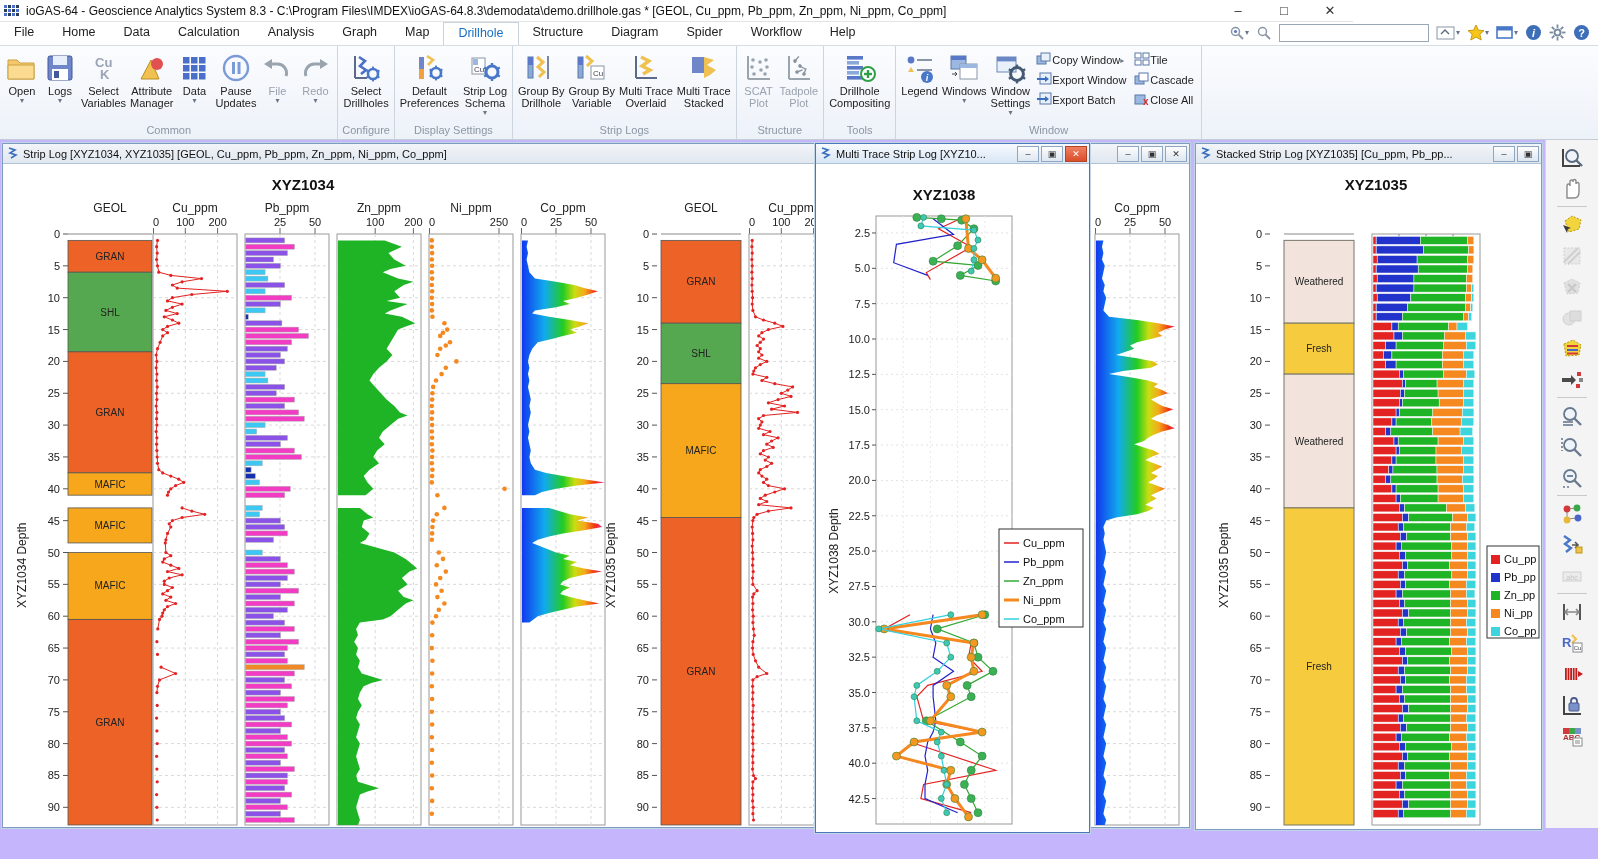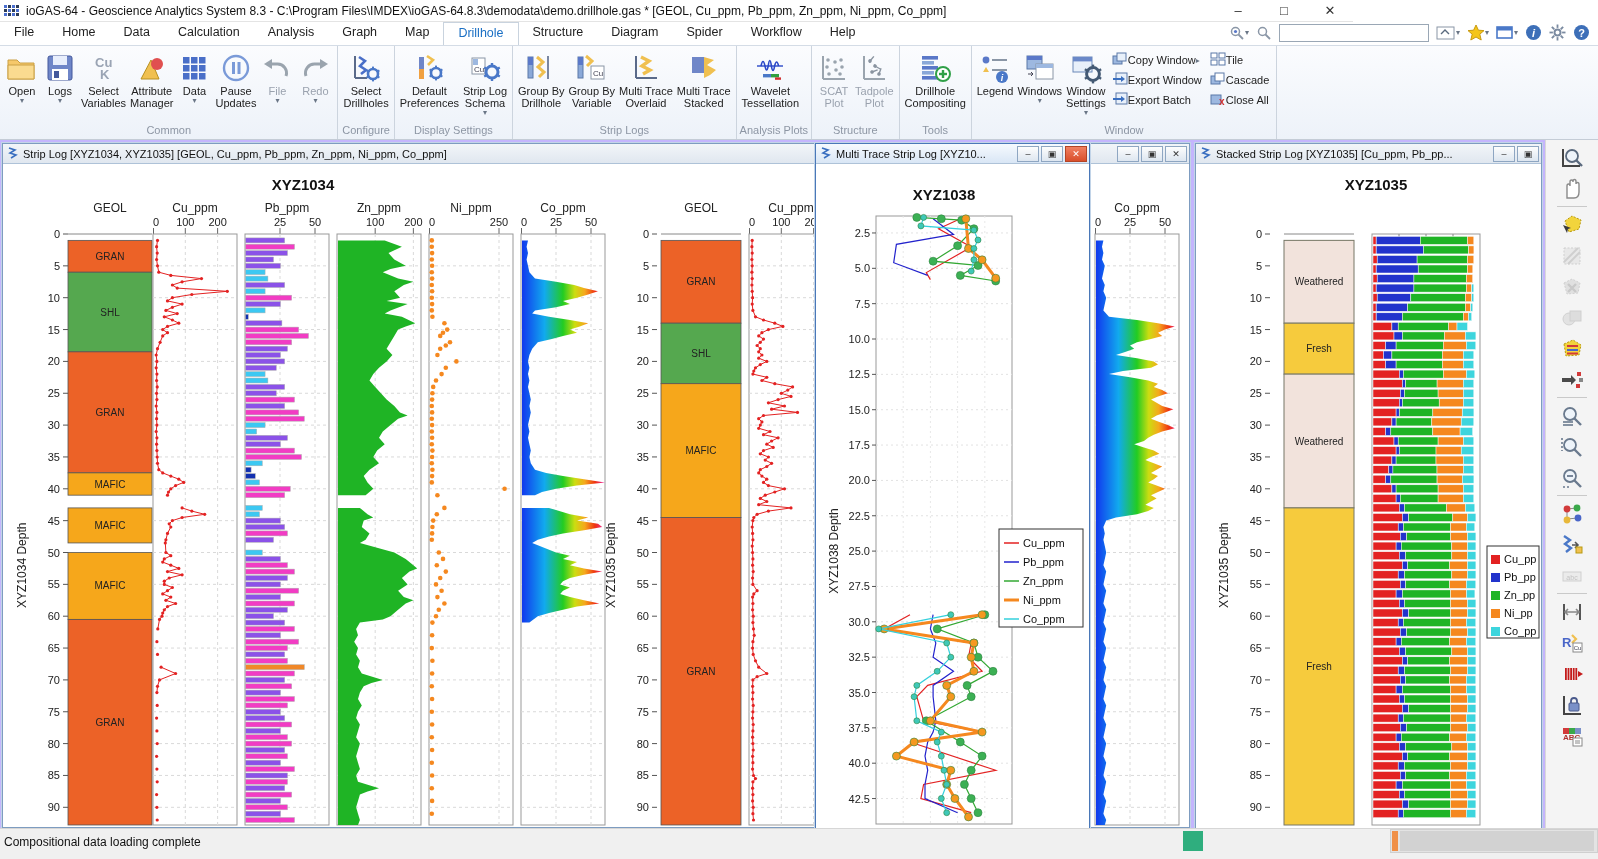--- a/index.html
+++ b/index.html
@@ -363,37 +363,20 @@
             <span class="ric">
               <svg width="34" height="32">
                 <rect x="5" y="5" width="12" height="16" fill="#6f86c8"></rect>
                 <path d="M17 5 l10 3 -7 5 9 5 -6 5 -6 3 z" fill="#f0c050"></path>
               </svg>
             </span>
             <span>Multi Trace<br>Stacked</span>
           </div>
         </div>
         <div class="rgroup-label">Strip Logs</div>
-      </div>
-      <div class="rgroup">
-        <div class="rgroup-buttons">
-          <div class="rbtn">
-            <span class="ric">
-              <svg width="34" height="32">
-                <line x1="4" y1="14" x2="30" y2="14" stroke="#2a48c8" stroke-width="1.4"></line>
-                <path d="M8 14 q2 -9 4 0 q1.6 8 3.2 0 q1.6 -11 3.2 0 q1.6 9 3.2 0 q2 -8 4 0" fill="none" stroke="#2a48c8" stroke-width="1.6"></path>
-                <rect x="10" y="22" width="8" height="3.4" fill="#4a78c8"></rect>
-                <rect x="18" y="22" width="8" height="3.4" fill="#30a040"></rect>
-                <rect x="22" y="25.4" width="6" height="2.4" fill="#d03030"></rect>
-              </svg>
-            </span>
-            <span>Wavelet<br>Tessellation</span>
-          </div>
-        </div>
-        <div class="rgroup-label">Analysis Plots</div>
       </div>
       <div class="rgroup">
         <div class="rgroup-buttons">
           <div class="rbtn disabled">
             <span class="ric">
               <svg width="34" height="32">
                 <line x1="6" y1="4" x2="6" y2="27" stroke="#9aa4ae" stroke-width="2"></line>
                 <line x1="6" y1="27" x2="28" y2="27" stroke="#9aa4ae" stroke-width="2"></line>
                 <circle cx="11" cy="8" r="1.8" fill="#9aa4ae"></circle>
                 <circle cx="10" cy="15" r="1.8" fill="#9aa4ae"></circle>
@@ -2007,22 +1990,14 @@
           <rect x="9" y="4" width="6" height="6" fill="#3aa84a"></rect>
           <rect x="15" y="4" width="6" height="6" fill="#7a90c8"></rect>
           <text x="3" y="16" font-size="8" font-weight="bold" fill="#b03030">ABC</text>
           <rect x="13" y="14" width="9" height="8" fill="#fff" stroke="#888"></rect>
           <line x1="15" y1="17" x2="20" y2="17" stroke="#888"></line>
           <line x1="15" y1="19" x2="20" y2="19" stroke="#888"></line>
         </svg>
       </div>
     </div>
 
-  <div id="statusbar">
-    <span id="status-msg">Compositional data loading complete</span>
-    <span id="status-sq"></span>
-    <div id="status-scroll">
-      <span class="orange"></span>
-      <span class="thumb"></span>
-    </div>
-  </div>
 
 </div>
 
 </body></html>

